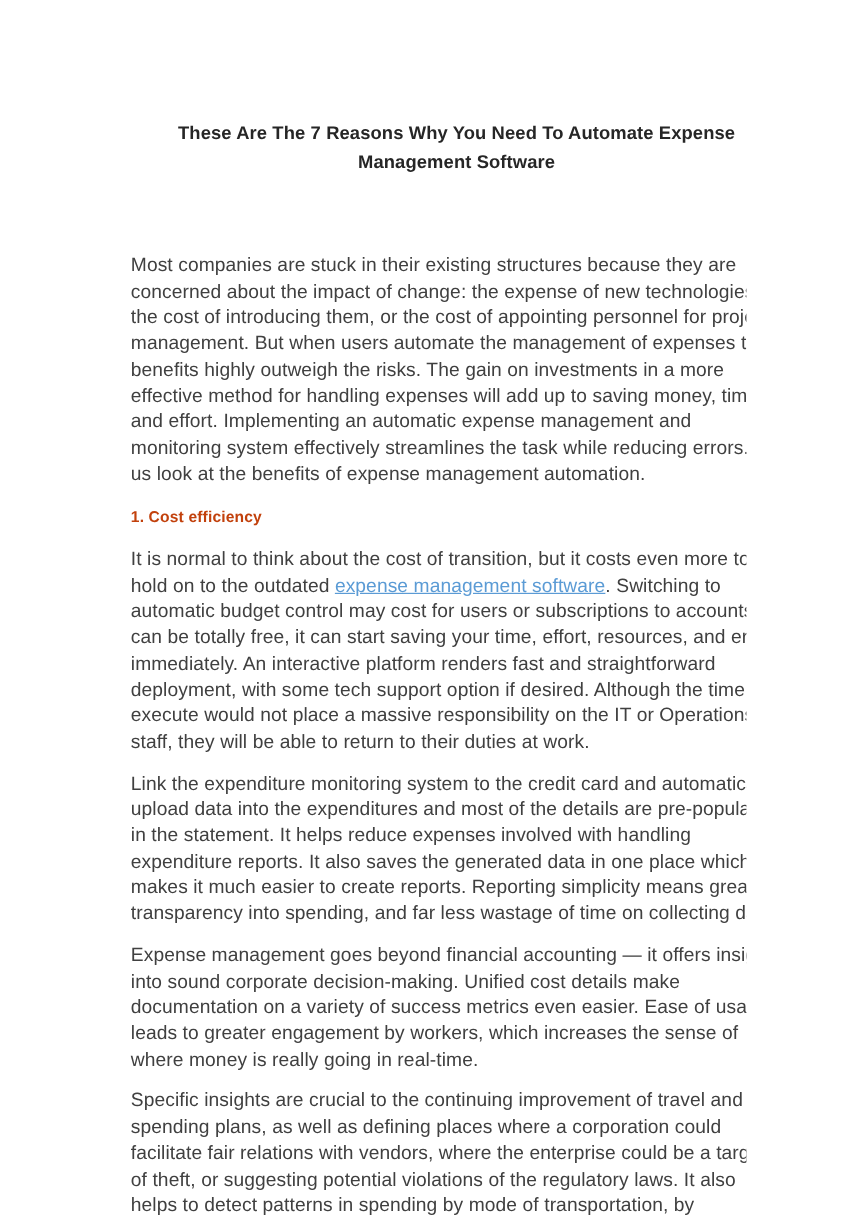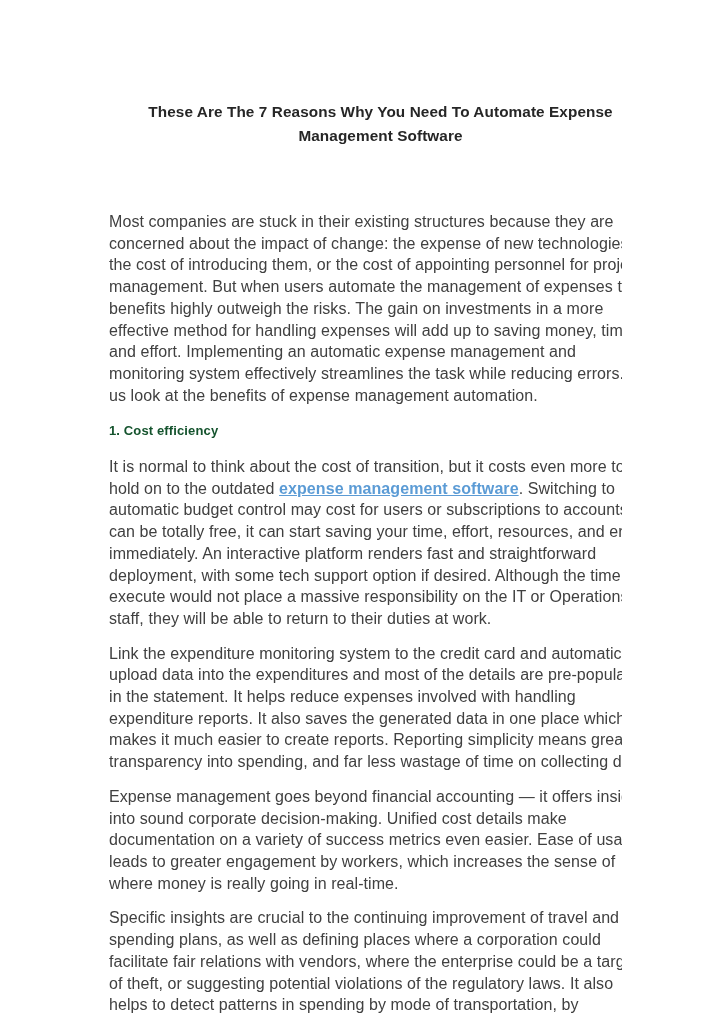--- a/index.html
+++ b/index.html
@@ -45,29 +45,28 @@
     text-align: left;
     letter-spacing: 0.005em;
   }
   p.para:last-child {
     margin-bottom: 0;
   }
   h2.section-heading {
     font-size: 13.0px;
     line-height: 21.7px;
     font-weight: bold;
-    color: #14532d;
+    color: #c2410c;
     margin: 14px 0 14px 0;
     letter-spacing: 0.01em;
   }
   a.inline-link {
     color: #5b9bd5;
     text-decoration: underline;
     text-underline-offset: 1px;
-    font-weight: bold;
   }
 </style>
 </head>
 <body>
 
 <div class="page">
   <div class="content">
 
     <h1 class="doc-title">These Are The 7 Reasons Why You Need To Automate Expense Management Software</h1>
 

